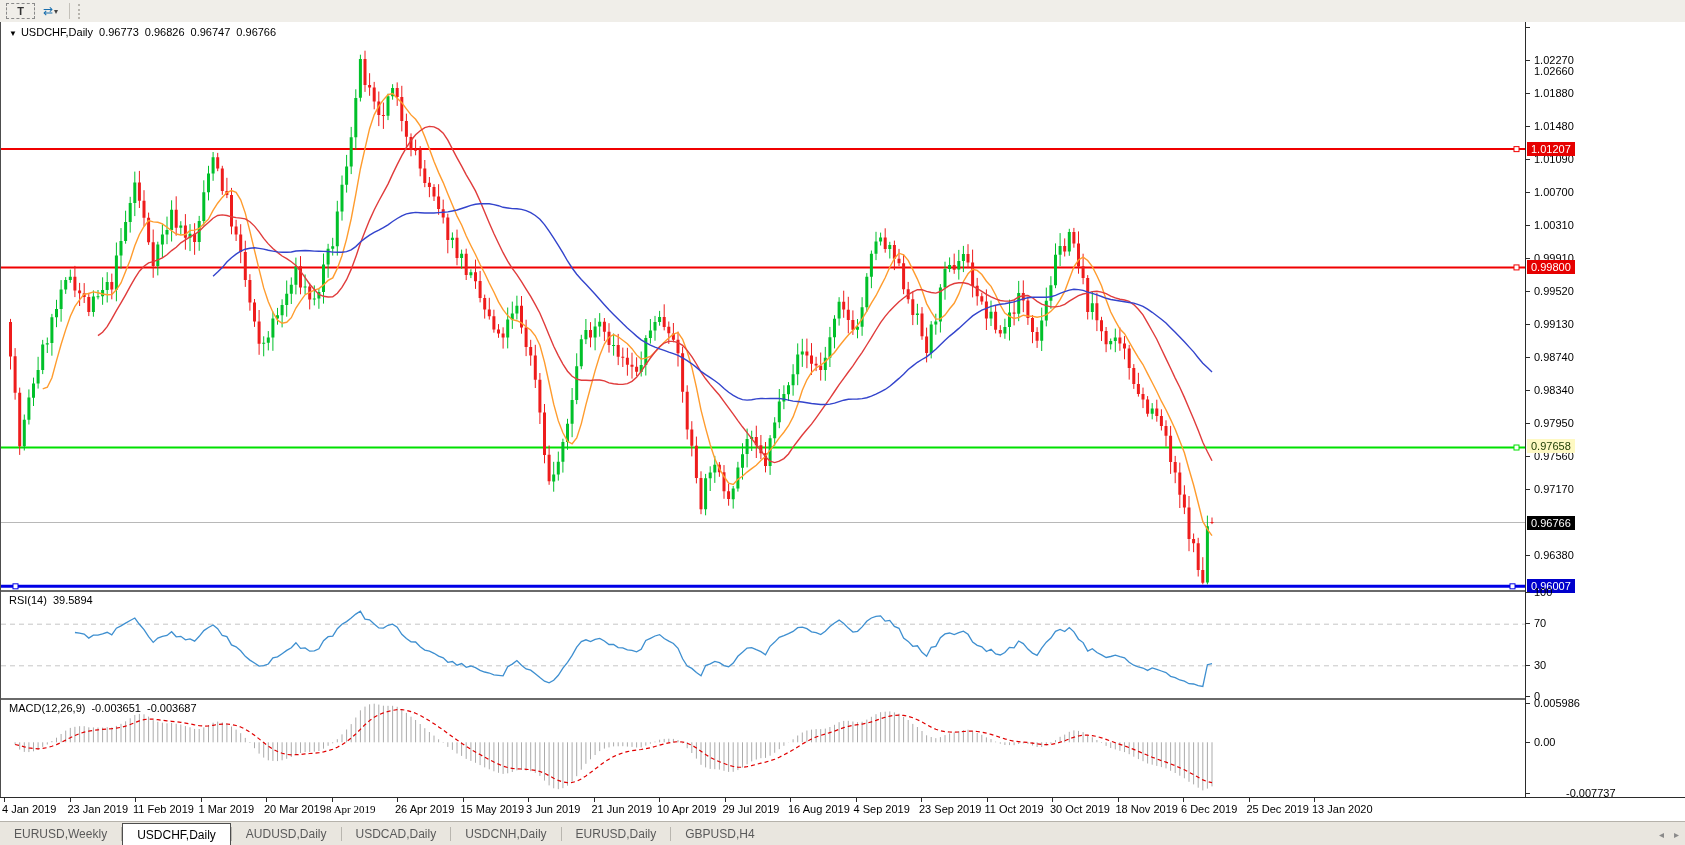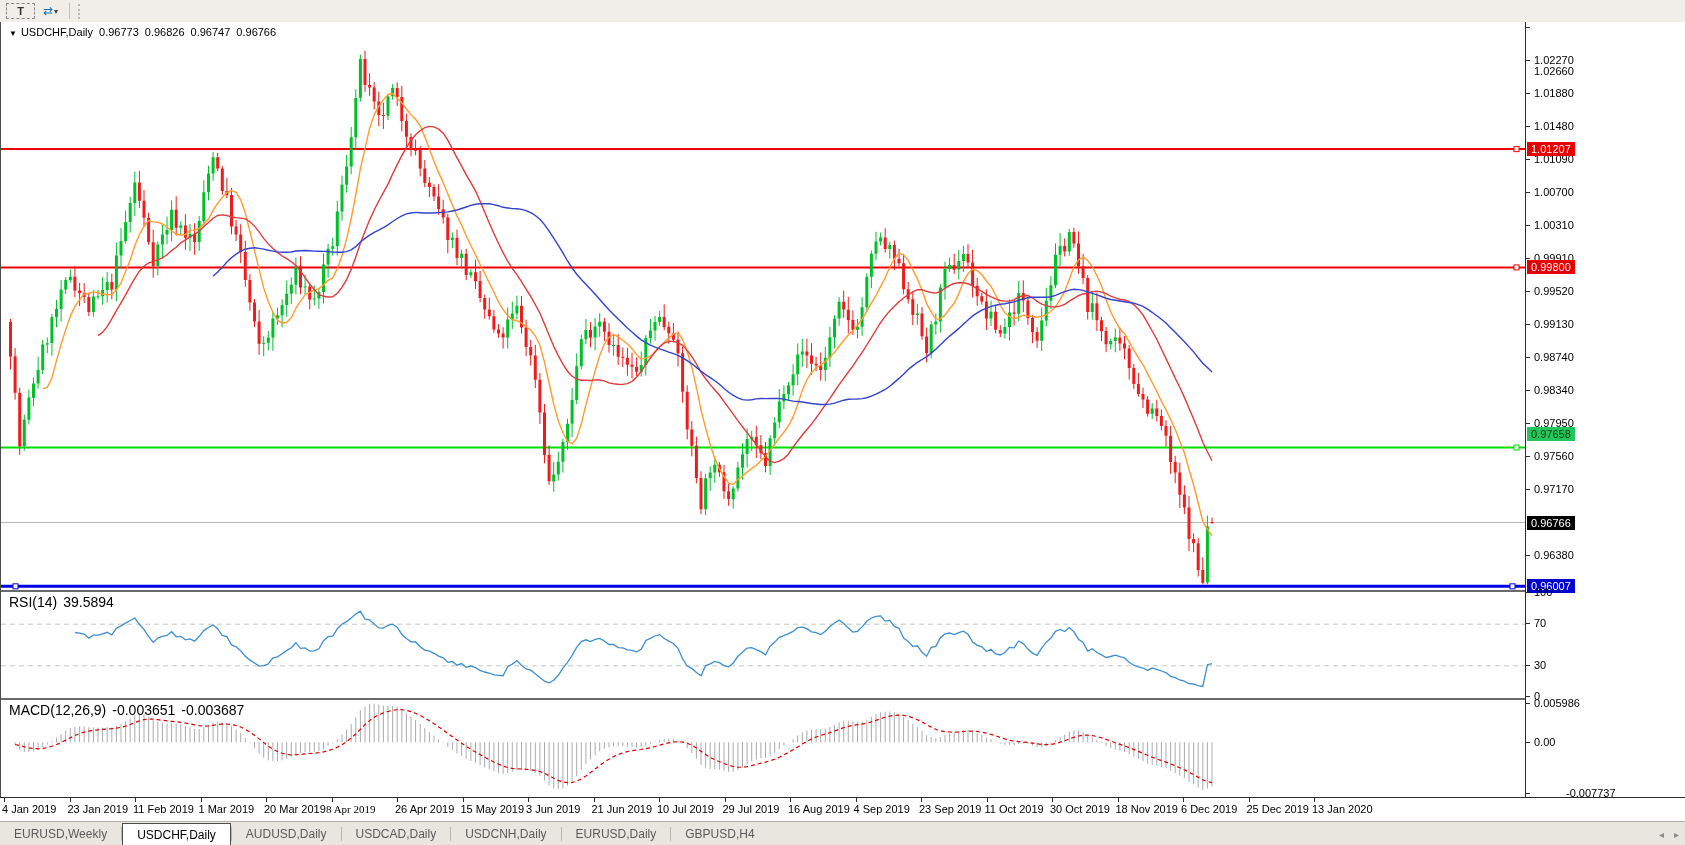--- a/index.html
+++ b/index.html
@@ -23,21 +23,21 @@
   #mainsvg,#rsisvg,#macdsvg{position:absolute;left:0;background:#fff;display:block;}
   #mainsvg{top:0;}
   #rsisvg{top:568px;border-top:2px solid #6a6a6a;}
   #macdsvg{top:676px;border-top:2px solid #6a6a6a;}
   #axiscol{position:absolute;left:1524px;top:0;width:161px;height:775px;background:#fff;border-left:1px solid #2b2b2b;box-sizing:border-box;}
   .axis-lbl{position:absolute;left:8px;font-size:11px;color:#000;white-space:nowrap;}
   .axis-tick{position:absolute;left:0;width:4px;height:1px;background:#2b2b2b;}
   .px-lbl{position:absolute;left:1px;padding:1px 4px;font-size:11px;white-space:nowrap;}
   #charttitle{position:absolute;left:8px;top:4px;font-size:11px;color:#000;z-index:5;}
   #charttitle .num{margin-left:6px;}
-  .panel-lbl{position:absolute;left:8px;font-size:14px;color:#000;z-index:5;text-align:center;}
+  .panel-lbl{position:absolute;left:8px;font-size:11px;color:#000;z-index:5;text-align:center;}
   .panel-lbl .num{margin-left:6px;}
   #rsilabel{top:572px;}
   #macdlabel{top:680px;}
   
   #datestrip{position:absolute;left:0;top:797px;width:1685px;height:24px;background:#fff;border-top:1px solid #2b2b2b;box-sizing:border-box;}
   .date-lbl{position:absolute;top:5px;font-size:11px;color:#000;white-space:nowrap;}
   .date-tick{position:absolute;top:0;width:1px;height:4px;background:#2b2b2b;}
   
   #tabbar{position:absolute;left:0;top:821px;width:1685px;height:24px;background:#E9E6DF;
           border-top:1px solid #b5b2ab;display:flex;align-items:stretch;font-size:12px;}
@@ -131,21 +131,21 @@
         <div class="axis-lbl" style="top: 394.958px;">0.97950</div>
         <div class="axis-tick" style="top: 400.958px;"></div>
         <div class="axis-lbl" style="top: 427.748px;">0.97560</div>
         <div class="axis-tick" style="top: 433.748px;"></div>
         <div class="axis-lbl" style="top: 460.538px;">0.97170</div>
         <div class="axis-tick" style="top: 466.538px;"></div>
         <div class="axis-lbl" style="top: 526.958px;">0.96380</div>
         <div class="axis-tick" style="top: 532.958px;"></div>
         <div class="px-lbl" style="top: 120.123px; background: rgb(230, 0, 0); color: rgb(255, 255, 255);">1.01207</div>
         <div class="px-lbl" style="top: 238.418px; background: rgb(230, 0, 0); color: rgb(255, 255, 255);">0.99800</div>
-        <div class="px-lbl" style="top: 405px; background: #22c55e; color: rgb(26, 58, 0);">0.97658</div>
+        <div class="px-lbl" style="top: 417px; background: #fef9c3; color: rgb(26, 58, 0);">0.97658</div>
         <div class="px-lbl" style="top: 493.504px; background: rgb(0, 0, 0); color: rgb(255, 255, 255);">0.96766</div>
         <div class="px-lbl" style="top: 557.318px; background: rgb(0, 0, 204); color: rgb(255, 255, 255);">0.96007</div>
         <div class="axis-lbl" style="top: 564px;">100</div>
         <div class="axis-tick" style="top: 570px;"></div>
         <div class="axis-lbl" style="top: 595.2px;">70</div>
         <div class="axis-tick" style="top: 601.2px;"></div>
         <div class="axis-lbl" style="top: 636.8px;">30</div>
         <div class="axis-tick" style="top: 642.8px;"></div>
         <div class="axis-lbl" style="top: 668px;">0</div>
         <div class="axis-tick" style="top: 674px;"></div>
@@ -172,21 +172,21 @@
       <div class="date-lbl" style="left: 326px; font-family: Liberation Serif, serif;">8 Apr 2019</div>
       <div class="date-tick" style="left: 331.5px;"></div>
       <div class="date-lbl" style="left: 395px;">26 Apr 2019</div>
       <div class="date-tick" style="left: 397px;"></div>
       <div class="date-lbl" style="left: 460.5px;">15 May 2019</div>
       <div class="date-tick" style="left: 462.5px;"></div>
       <div class="date-lbl" style="left: 526px;">3 Jun 2019</div>
       <div class="date-tick" style="left: 528px;"></div>
       <div class="date-lbl" style="left: 591.5px;">21 Jun 2019</div>
       <div class="date-tick" style="left: 593.5px;"></div>
-      <div class="date-lbl" style="left: 657px;">10 Jul 2019</div>
+      <div class="date-lbl" style="left: 657px;">10 Apr 2019</div>
       <div class="date-tick" style="left: 659px;"></div>
       <div class="date-lbl" style="left: 722.5px;">29 Jul 2019</div>
       <div class="date-tick" style="left: 724.5px;"></div>
       <div class="date-lbl" style="left: 788px;">16 Aug 2019</div>
       <div class="date-tick" style="left: 790px;"></div>
       <div class="date-lbl" style="left: 853.5px;">4 Sep 2019</div>
       <div class="date-tick" style="left: 855.5px;"></div>
       <div class="date-lbl" style="left: 919px;">23 Sep 2019</div>
       <div class="date-tick" style="left: 921px;"></div>
       <div class="date-lbl" style="left: 984.5px;">11 Oct 2019</div>

